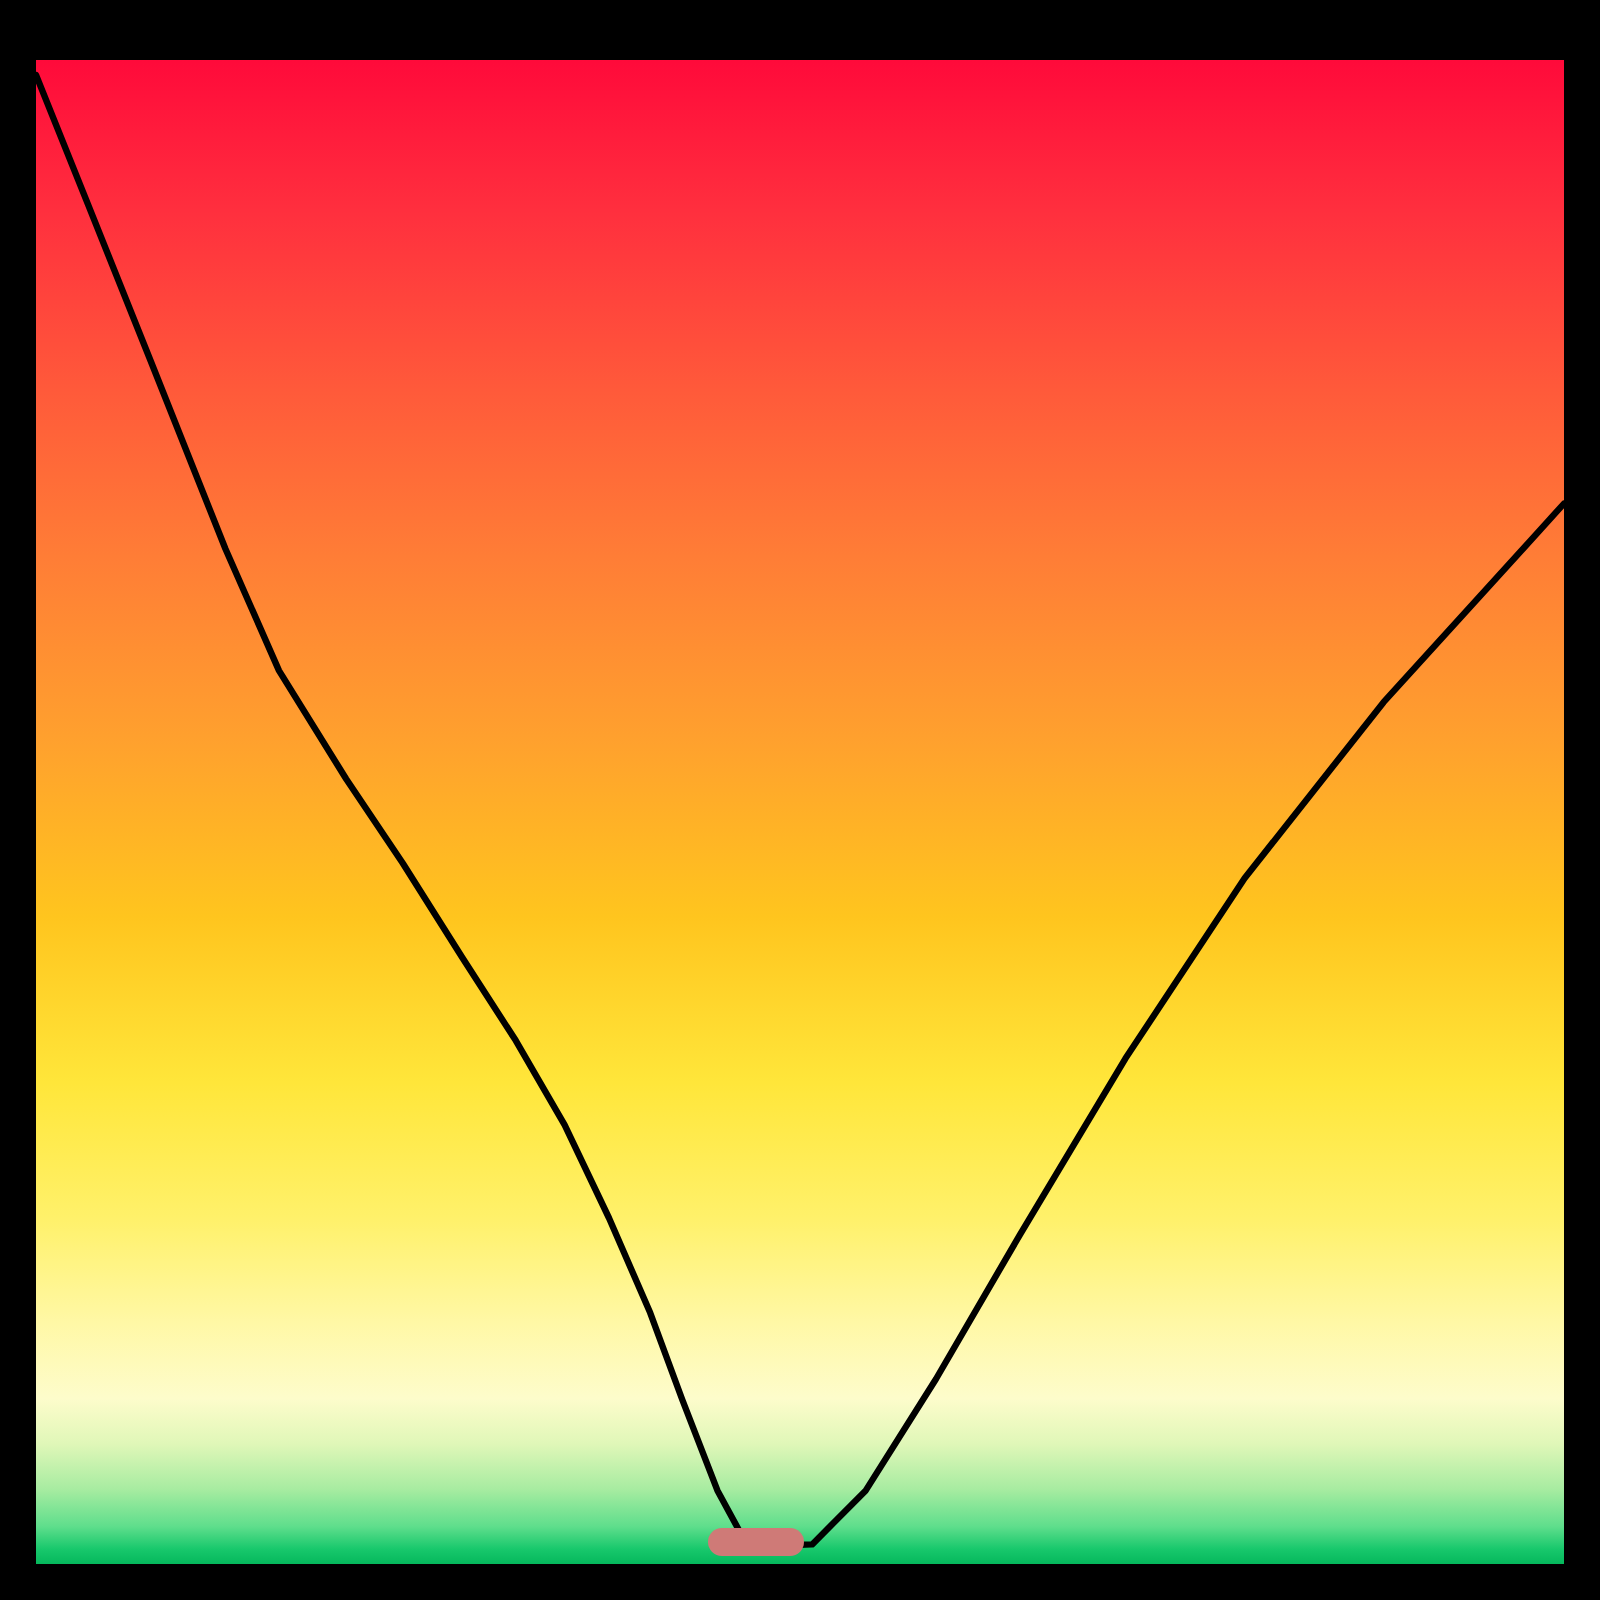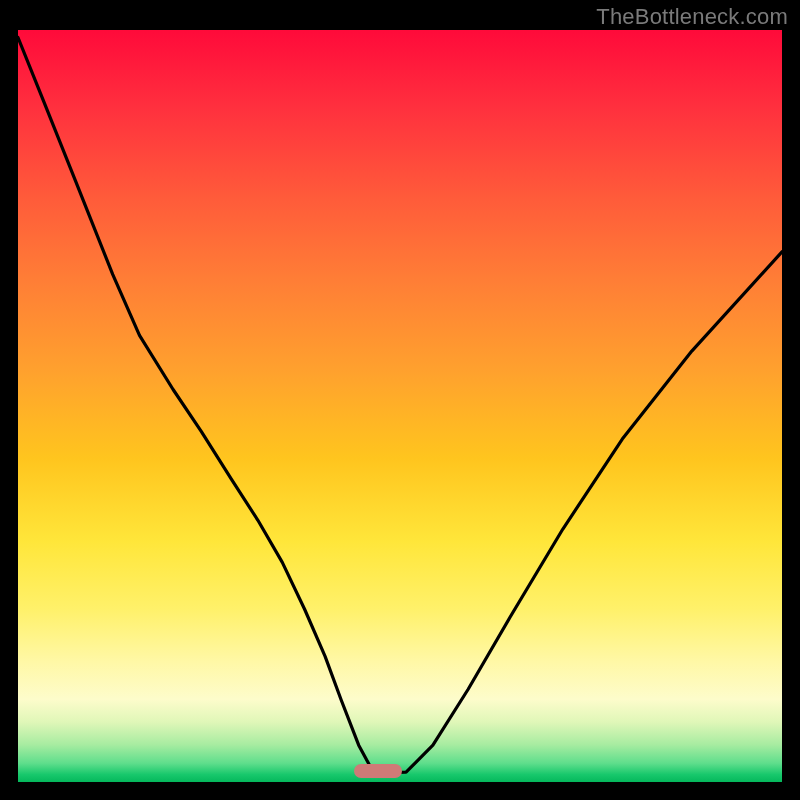--- a/index.html
+++ b/index.html
@@ -67,21 +67,20 @@
     z-index: 4;
     background: #cf7a77;
     border-radius: 7px;
   }
 </style>
 </head>
 <body>
 
 <div class="frame">
 
-  <div class="watermark">TheBottleneck.com</div>
 
   <div class="plot">
     <div class="gradient"></div>
 
     <svg class="curve" viewBox="0 0 764 752" preserveAspectRatio="none">
       <path d="M0.0 7.5 L26.0 72.2 L57.3 150.4 L94.7 244.4 L121.5 305.3 L155.1 359.5 L183.4 401.6 L213.2 448.9 L239.9 490.3 L264.3 532.4 L286.5 579.0 L307.1 626.4 L323.2 670.0 L340.7 715.2 L353.7 739.2 L365.2 743.0 L388.1 742.2 L414.9 715.2 L450.0 659.5 L492.0 587.3 L544.7 499.3 L604.3 409.1 L673.8 321.1 L764.0 221.8" fill="none" stroke="#000" stroke-width="3.2" stroke-linejoin="round" stroke-linecap="round"></path>
     </svg>
 
     <div class="bottom-marker" style="width: 48px; height: 14px; left: 335.844px; top: 734.472px; background: rgb(207, 122, 119);"></div>
   </div>

